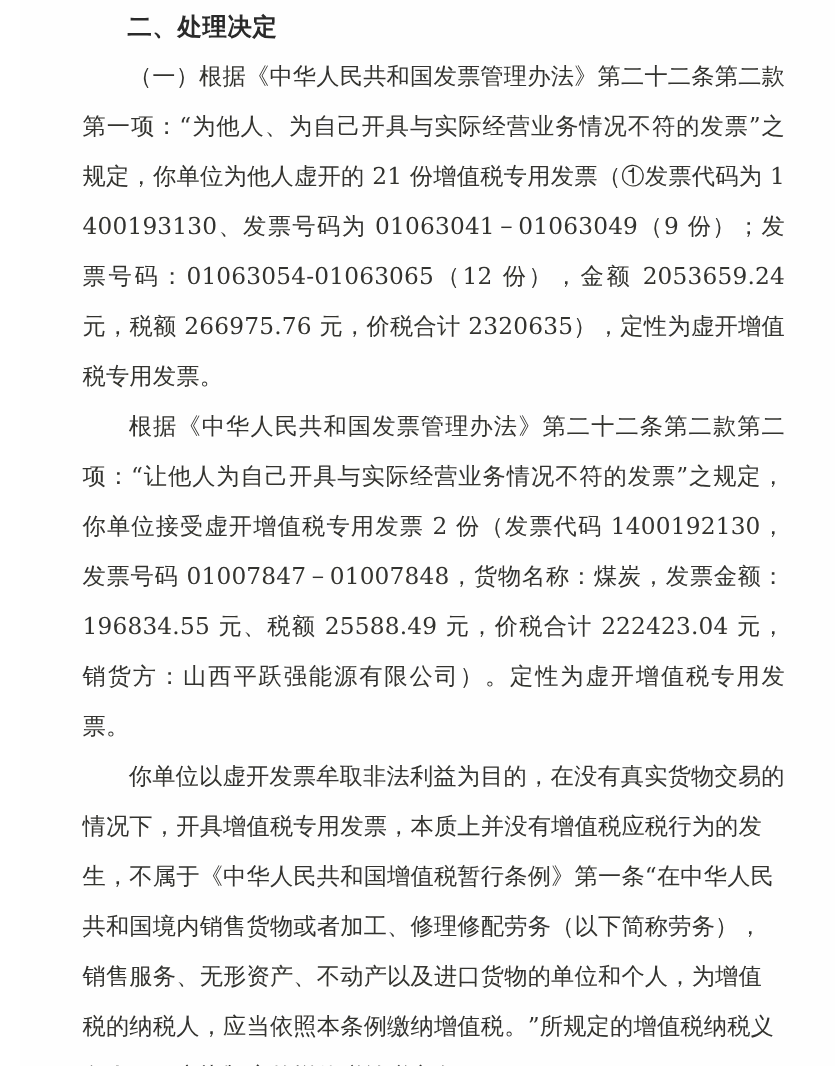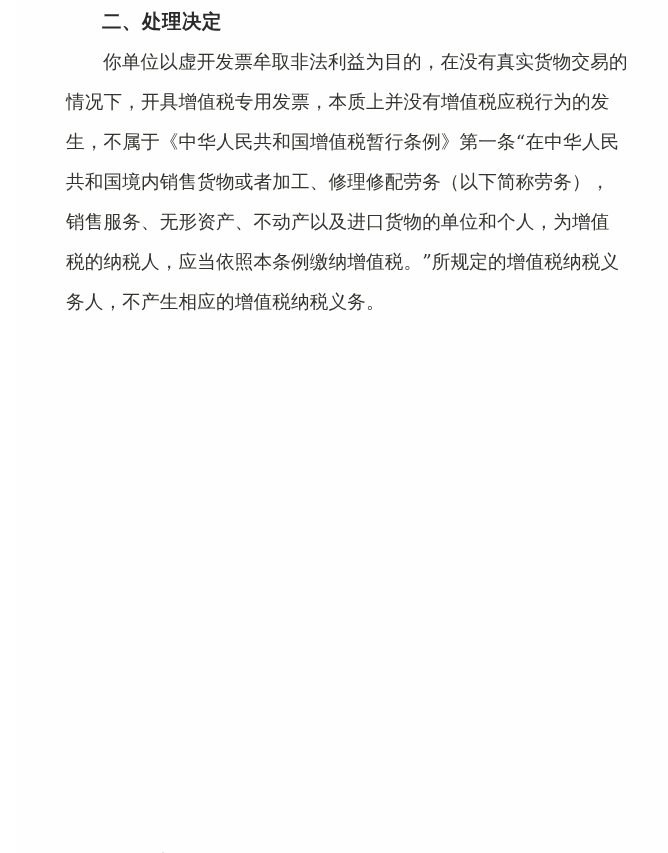--- a/index.html
+++ b/index.html
@@ -75,21 +75,23 @@
 </style>
 </head>
 <body>
 
 <div class="page">
   <div class="content">
 
     <h2 class="heading">二、处理决定</h2>
 
 
+    <p class="para">（一）根据《中华人民共和国发票管理办法》第二十二条第二款第一项：“为他人、为自己开具与实际经营业务情况不符的发票”之规定，你单位为他人虚开的 21 份增值税专用发票（①发票代码为 1400193130、发票号码为 01063041－01063049（9 份）；发票号码：01063054-01063065（12 份），金额 2053659.24 元，税额 266975.76 元，价税合计 2320635），定性为虚开增值税专用发票。</p>
 
+    <p class="para">根据《中华人民共和国发票管理办法》第二十二条第二款第二项：“让他人为自己开具与实际经营业务情况不符的发票”之规定，你单位接受虚开增值税专用发票 2 份（发票代码 1400192130，发票号码 01007847－01007848，货物名称：煤炭，发票金额：196834.55 元、税额 25588.49 元，价税合计 222423.04 元，销货方：山西平跃强能源有限公司）。定性为虚开增值税专用发票。</p>
 
     <p class="para">你单位以虚开发票牟取非法利益为目的，在没有真实货物交易的情况下，开具增值税专用发票，本质上并没有增值税应税行为的发生，不属于《中华人民共和国增值税暂行条例》第一条“在中华人民共和国境内销售货物或者加工、修理修配劳务（以下简称劳务），销售服务、无形资产、不动产以及进口货物的单位和个人，为增值税的纳税人，应当依照本条例缴纳增值税。”所规定的增值税纳税义务人，不产生相应的增值税纳税义务。</p>
 
   </div>
 
   <div class="cut">
     <p>（二）根据</p>
   </div>
 </div>
 

